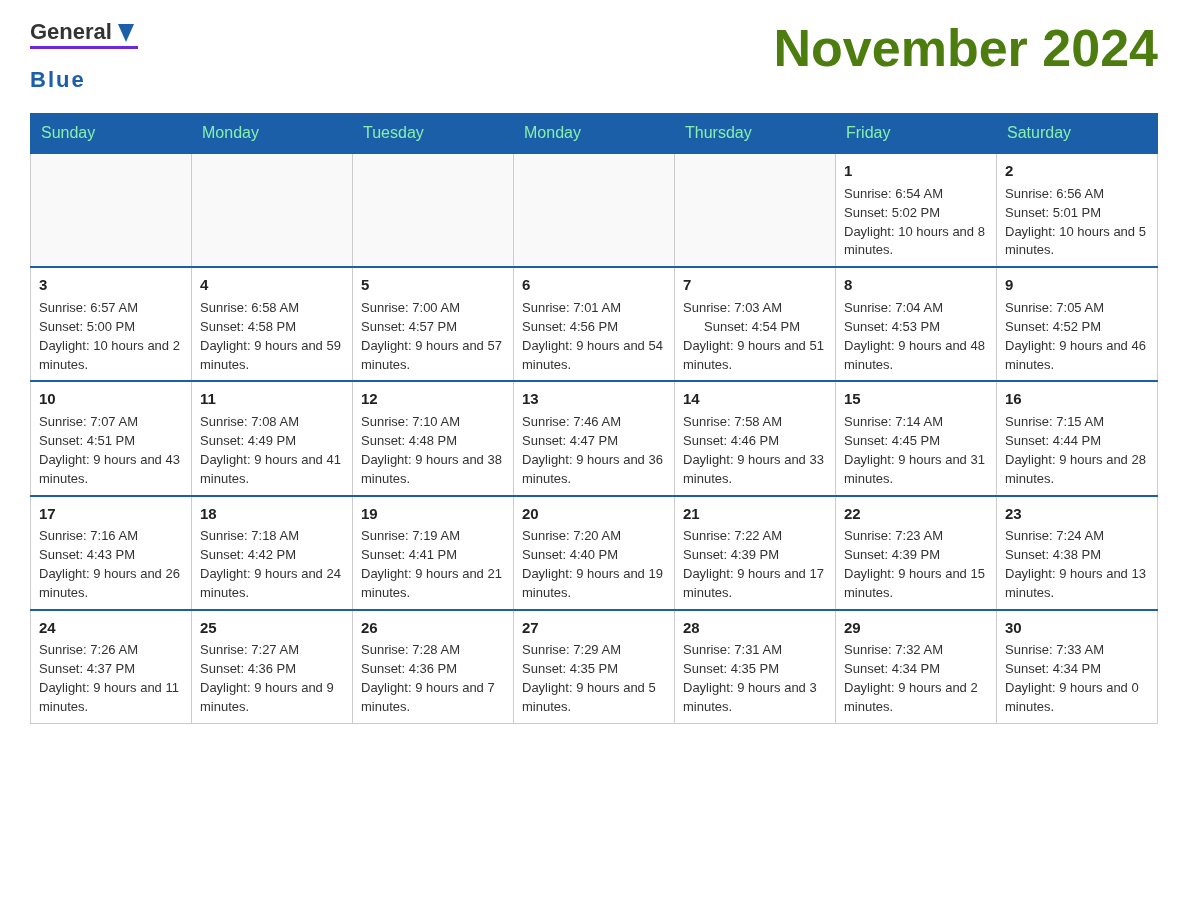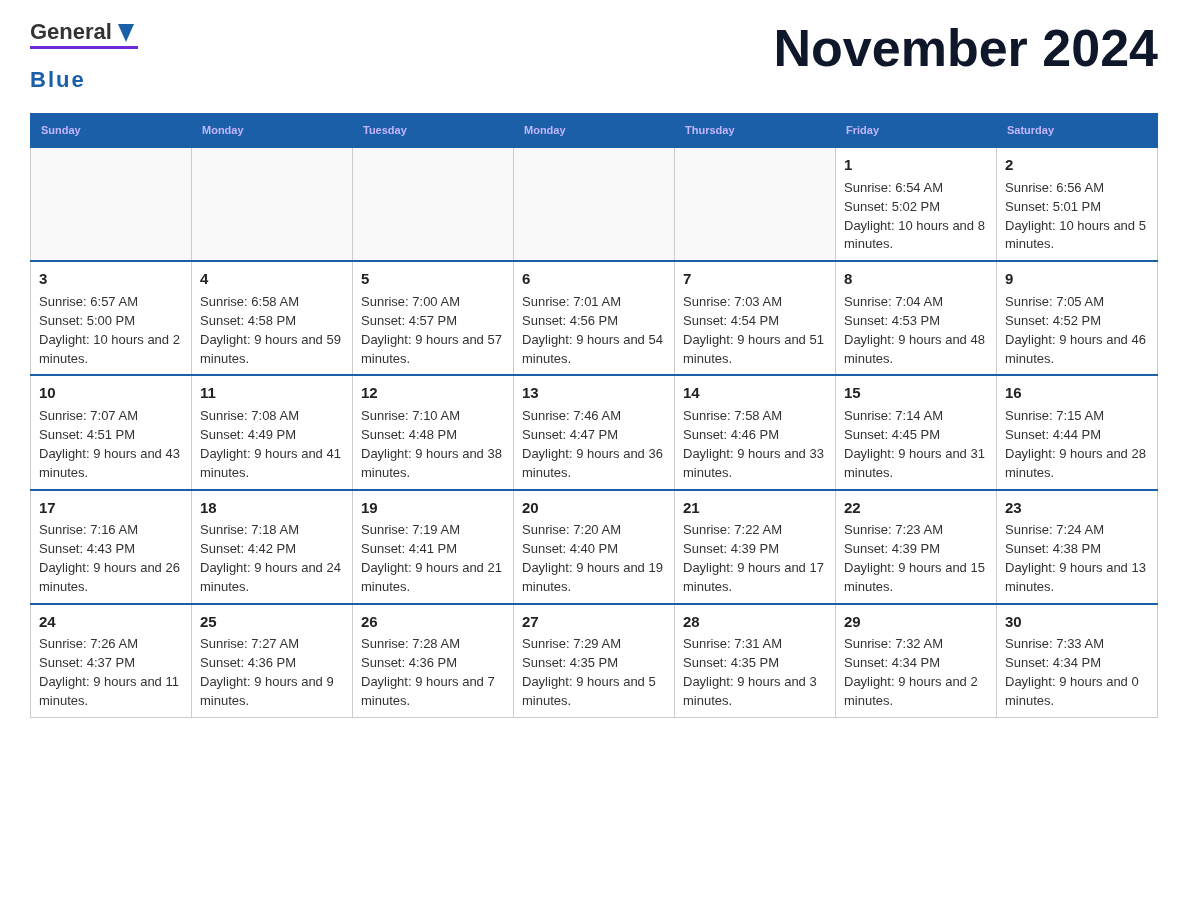--- a/index.html
+++ b/index.html
@@ -30,37 +30,37 @@
     .logo-row {
       display: flex;
       align-items: center;
     }
     .title-section {
       text-align: right;
     }
     .month-title {
       font-size: 52px;
       font-weight: bold;
-      color: #0f172a;
+      color: #4d7c0f;
       line-height: 1.1;
     }
     .location {
       font-size: 22px;
       color: #444;
       margin-top: 4px;
     }
     .calendar {
       width: 100%;
       border-collapse: collapse;
     }
     .calendar th {
       background-color: #1a5fa8;
-      color: #c4b5fd;
-      font-size: 11px;
-      font-weight: bold;
+      color: #86efac;
+      font-size: 16px;
+      font-weight: normal;
       padding: 10px 10px;
       border: 1px solid #1a5fa8;
       text-align: left;
     }
     .calendar td {
       border: 1px solid #ccc;
       vertical-align: top;
       padding: 6px 8px;
       width: calc(100% / 7);
       min-height: 100px;
@@ -155,21 +155,21 @@
         </td>
         <td>
           <span class="day-num">6</span>
           <span style="display: block;">Sunrise: 7:01 AM</span>
           <span style="display: block;">Sunset: 4:56 PM</span>
           <span style="display: block;">Daylight: 9 hours and 54 minutes.</span>
         </td>
         <td>
           <span class="day-num">7</span>
           <span style="display: block;">Sunrise: 7:03 AM</span>
-          <span style="display: block;">Sunset: 4:54 PM</span>
+          <span style="display: block; margin-left: 21px;">Sunset: 4:54 PM</span>
           <span style="display: block;">Daylight: 9 hours and 51 minutes.</span>
         </td>
         <td>
           <span class="day-num">8</span>
           <span style="display: block;">Sunrise: 7:04 AM</span>
           <span style="display: block;">Sunset: 4:53 PM</span>
           <span style="display: block;">Daylight: 9 hours and 48 minutes.</span>
         </td>
         <td>
           <span class="day-num">9</span>

